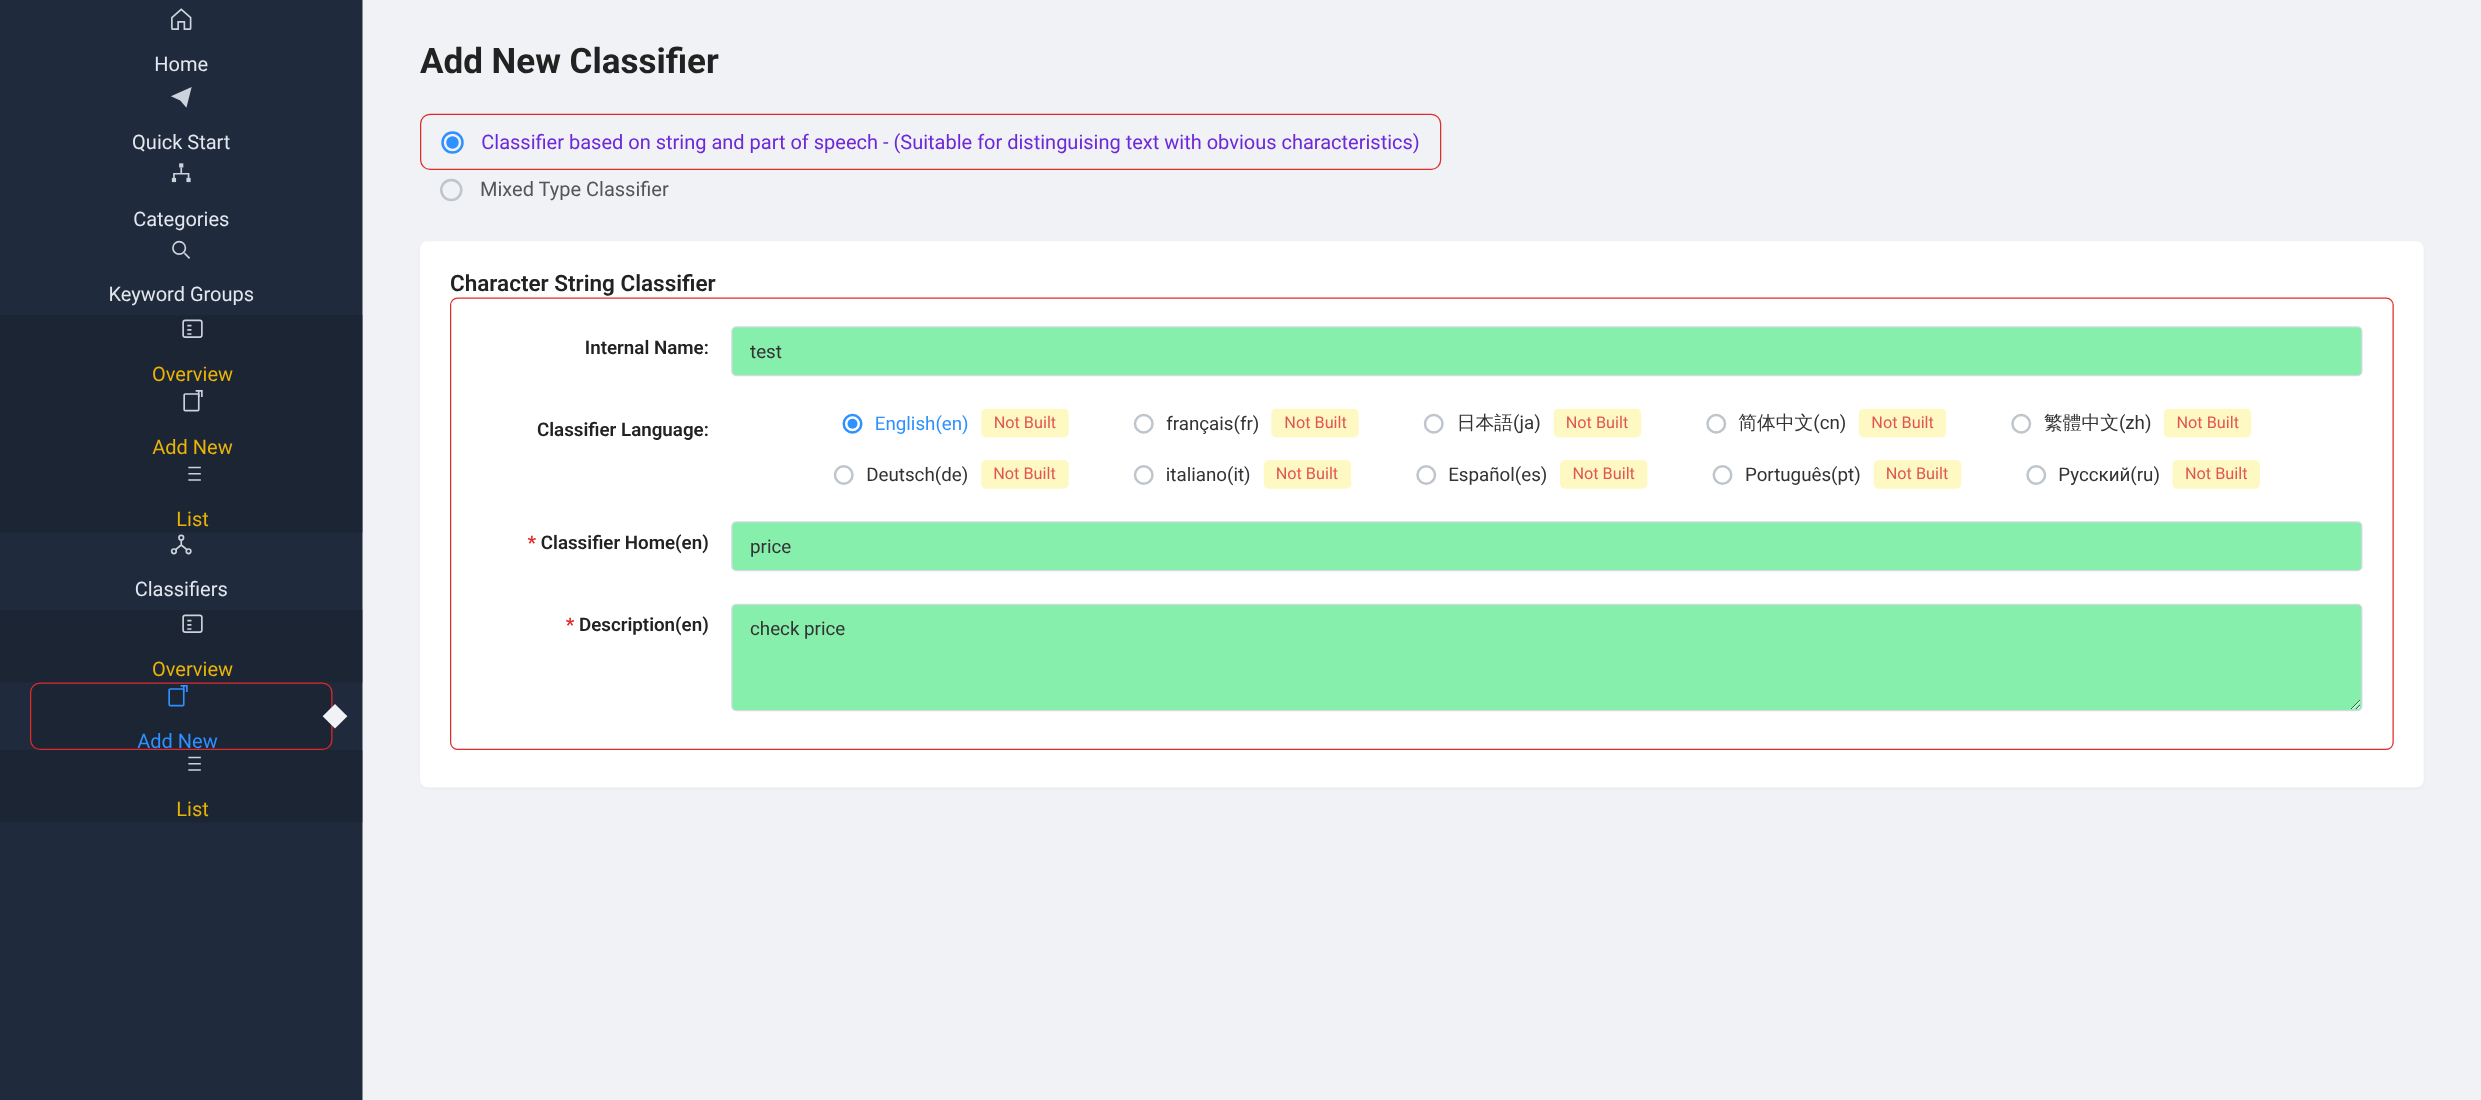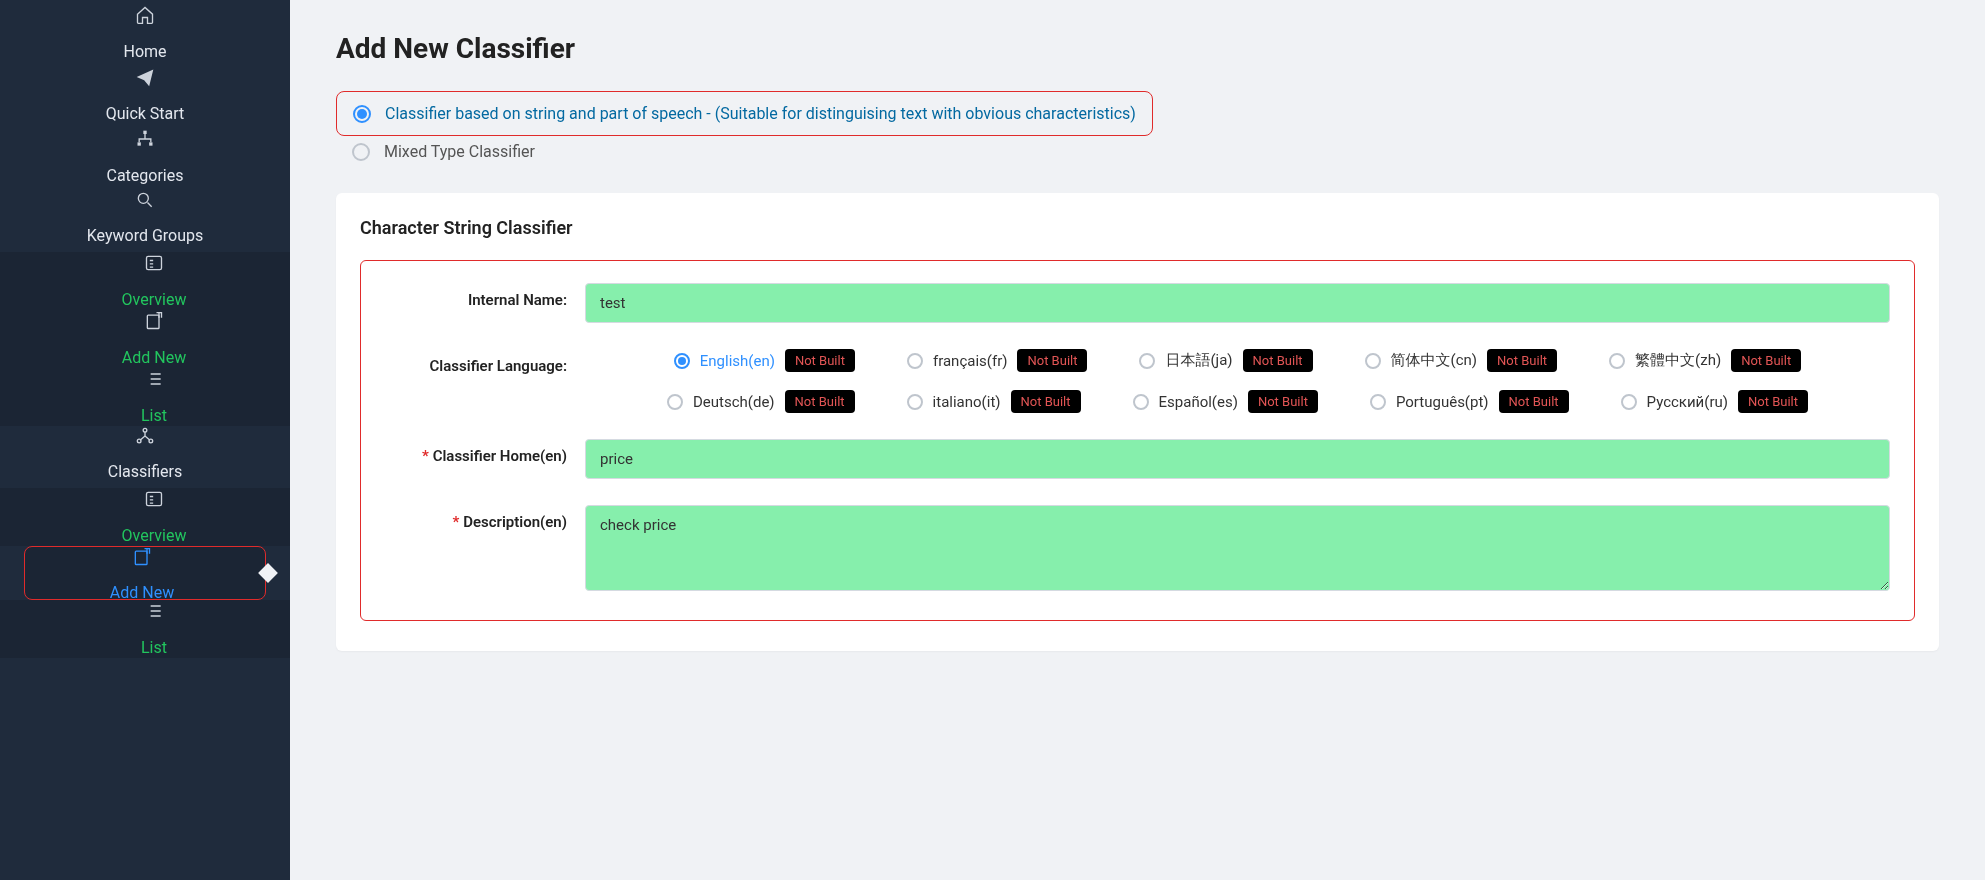--- a/index.html
+++ b/index.html
@@ -36,21 +36,21 @@
     flex-direction: column;
   }
   .side-item .chev {
     margin-left: auto;
     color: #9aa4b3;
   }
   .side-item.sub {
     padding-left: 40px;
     height: 58px;
     background: #1b2534;
-    color: #22c55e;
+    color: #eab308;
   }
   .side-item .icon, .side-item.sub .icon {
     width: 22px;
     height: 22px;
     display: flex;
     align-items: center;
     justify-content: center;
     color: #cdd3dc;
   }
   .side-item.active-link { color: #2f90ff; }
@@ -87,21 +87,21 @@
   .radio-row {
     display: flex;
     align-items: center;
     gap: 14px;
     font-size: 16px;
     padding: 12px 16px;
   }
   .radio-row.highlight {
     border: 1.5px solid #e02b2b;
     border-radius: 8px;
-    color: #0369a1;
+    color: #6d28d9;
     width: fit-content;
   }
   .radio-row.muted { color: #555; padding-top: 6px; }
   .radio-dot {
     width: 18px; height: 18px; border-radius: 50%;
     border: 2px solid #bfc5cd;
     display:flex; align-items:center; justify-content:center;
     cursor: pointer;
   }
   .radio-dot.checked { border-color: #2f90ff; }
@@ -111,21 +111,20 @@
   .panel {
     background: #fff;
     border-radius: 6px;
     margin-top: 20px;
     padding: 24px 24px 30px 24px;
     box-shadow: 0 1px 2px rgba(0,0,0,.04);
   }
   .panel-title {
     font-size: 18px;
     font-weight: 600;
-    margin-bottom: 22px;
     color: #222;
   }
   .form-block {
     border: 1.5px solid #e02b2b;
     border-radius: 6px;
     padding: 22px 24px 26px 24px;
   }
   .form-row {
     display: flex;
     align-items: flex-start;
@@ -165,21 +164,21 @@
   .lang-opt {
     display: flex;
     align-items: center;
     gap: 10px;
     font-size: 15px;
   }
   .lang-opt .radio-dot { width:16px; height:16px; border-width:2px; }
   .lang-opt .radio-dot.checked::after { width:8px; height:8px; }
   .lang-label.sel { color: #2f90ff; }
   .badge {
-    background: #000000;
+    background: #fef9c3;
     color: #e25555;
     border-radius: 4px;
     padding: 4px 10px;
     font-size: 13px;
   }
   
   .icon svg { width: 20px; height: 20px; stroke: currentColor; fill: none; stroke-width: 1.6; }
   .icon svg.fill { fill: currentColor; stroke: none; }
   .chev svg { width:14px; height:14px; stroke: currentColor; fill:none; stroke-width:2; }
 </style>

